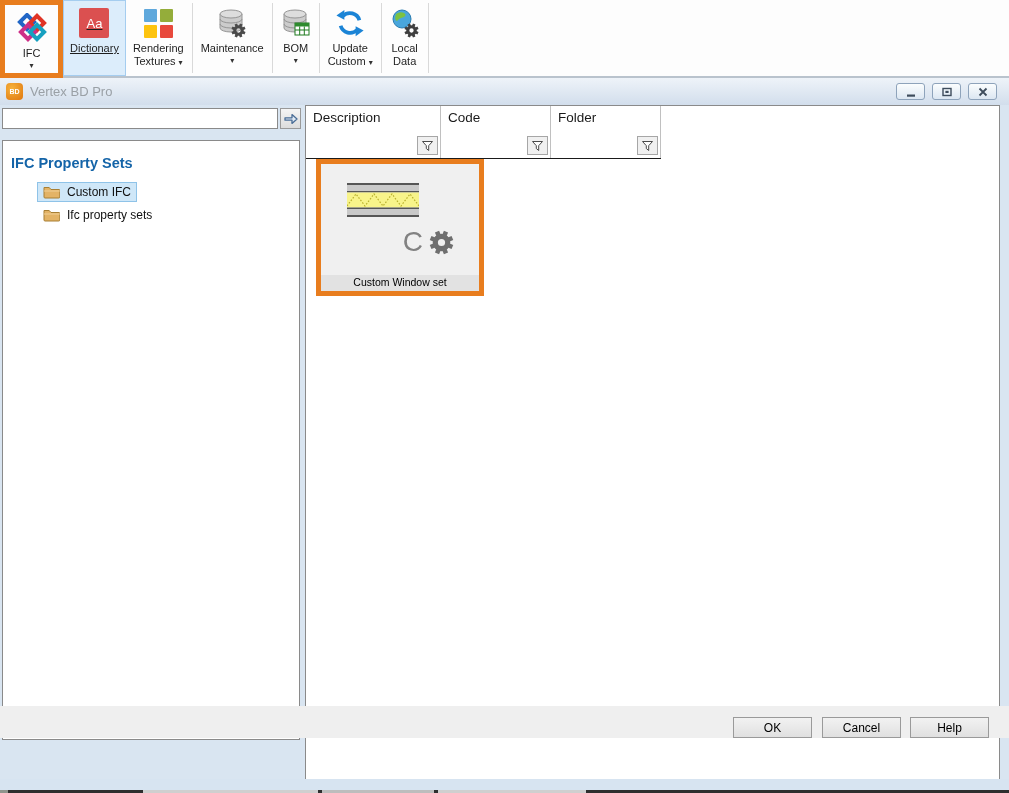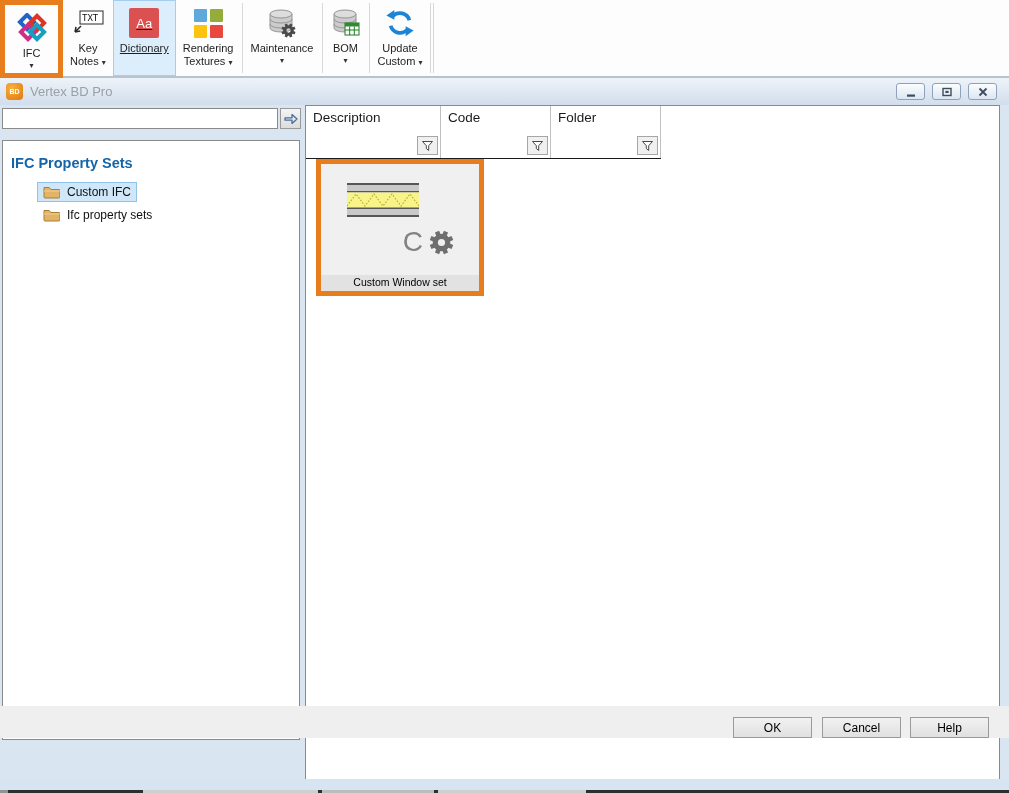--- a/index.html
+++ b/index.html
@@ -96,30 +96,20 @@
       <rect x="-5" y="-5" width="10" height="10" transform="translate(21,10) rotate(45)" stroke="#e03425"></rect>
       <rect x="-5" y="-5" width="10" height="10" transform="translate(12,19) rotate(45)" stroke="#cd2f87"></rect>
       <rect x="-5" y="-5" width="10" height="10" transform="translate(21,19) rotate(45)" stroke="#16a0c0"></rect>
                 </g>
               </svg>
             </div>
       <div class="lbl"><span>IFC</span></div>
             <div class="caret below">▾</div>
           </div>
         </div>
-        <div class="rbtn">
-      <div class="icon">
-            <svg width="34" height="30" viewBox="0 0 34 30">
-      <rect x="9" y="3" width="23" height="13" fill="#fff" stroke="#2a2a2a"></rect>
-      <text x="11" y="13" font-size="9" font-family="DejaVu Sans Mono, monospace" fill="#111">TXT</text>
-      <path d="M10 18 L4 24 M4 24 l5.2 -1 M4 24 l1 -5.2" fill="none" stroke="#2a2a2a" stroke-width="1.5"></path>
-            </svg>
-          </div>
-      <div class="lbl"><span>Key</span><br><span>Notes</span> <span class="caret">▾</span></div>
-        </div>
         <div class="rbtn selected">
       <div class="icon">
             <div class="aaicon">Aa</div>
           </div>
       <div class="lbl"><span>Dictionary</span></div>
         </div>
         <div class="rbtn">
       <div class="icon">
             <div class="sqicon">
       <i style="background:#5fa8dc"></i>
@@ -176,20 +166,40 @@
             <svg width="30" height="30" viewBox="0 0 32 32">
       <path d="M26 13 A 10.5 10.5 0 0 0 8.5 8.5" stroke="#1b84d6" stroke-width="4" fill="none"></path>
       <polygon points="10,2 10,12.5 1.5,8" fill="#1b84d6"></polygon>
       <path d="M6 19 A 10.5 10.5 0 0 0 23.5 23.5" stroke="#1b84d6" stroke-width="4" fill="none"></path>
       <polygon points="22,30 22,19.5 30.5,24" fill="#1b84d6"></polygon>
             </svg>
           </div>
       <div class="lbl"><span>Update</span><br><span>Custom</span> <span class="caret">▾</span></div>
         </div>
         <div class="vsep"></div>
+        <div class="rbtn">
+      <div class="icon">
+            <svg width="30" height="29" viewBox="0 0 30 29">
+      <circle cx="12" cy="10" r="9" fill="#49a6dc" stroke="#2b7cb0"></circle>
+      <path d="M6 5 q4 -3 8 -1 q3 2 0 4 q-5 1 -7 4 q-3 -1 -1 -7 z" fill="#7cc242"></path>
+      <g stroke="#3f3f3f" fill="none">
+                <circle cx="21.5" cy="21.5" r="3.7" stroke-width="3.1"></circle>
+                <line x1="24.3" y1="22.6" x2="28.0" y2="24.2" stroke-width="2.7"></line>
+                <line x1="22.6" y1="24.3" x2="24.2" y2="28.0" stroke-width="2.7"></line>
+                <line x1="20.4" y1="24.3" x2="18.8" y2="28.0" stroke-width="2.7"></line>
+                <line x1="18.7" y1="22.6" x2="15.0" y2="24.2" stroke-width="2.7"></line>
+                <line x1="18.7" y1="20.4" x2="15.0" y2="18.8" stroke-width="2.7"></line>
+                <line x1="20.4" y1="18.7" x2="18.8" y2="15.0" stroke-width="2.7"></line>
+                <line x1="22.6" y1="18.7" x2="24.2" y2="15.0" stroke-width="2.7"></line>
+                <line x1="24.3" y1="20.4" x2="28.0" y2="18.8" stroke-width="2.7"></line>
+              </g>
+            </svg>
+          </div>
+      <div class="lbl"><span>Local</span><br><span>Data</span></div>
+        </div>
         <div class="vsep"></div>
       </div>
   </div>
 
   <div class="dialog">
     <div class="titlebar">
       <span class="logo">BD</span>
       <span class="title">Vertex BD Pro</span>
       <div class="winbtns">
         <button class="winbtn">

